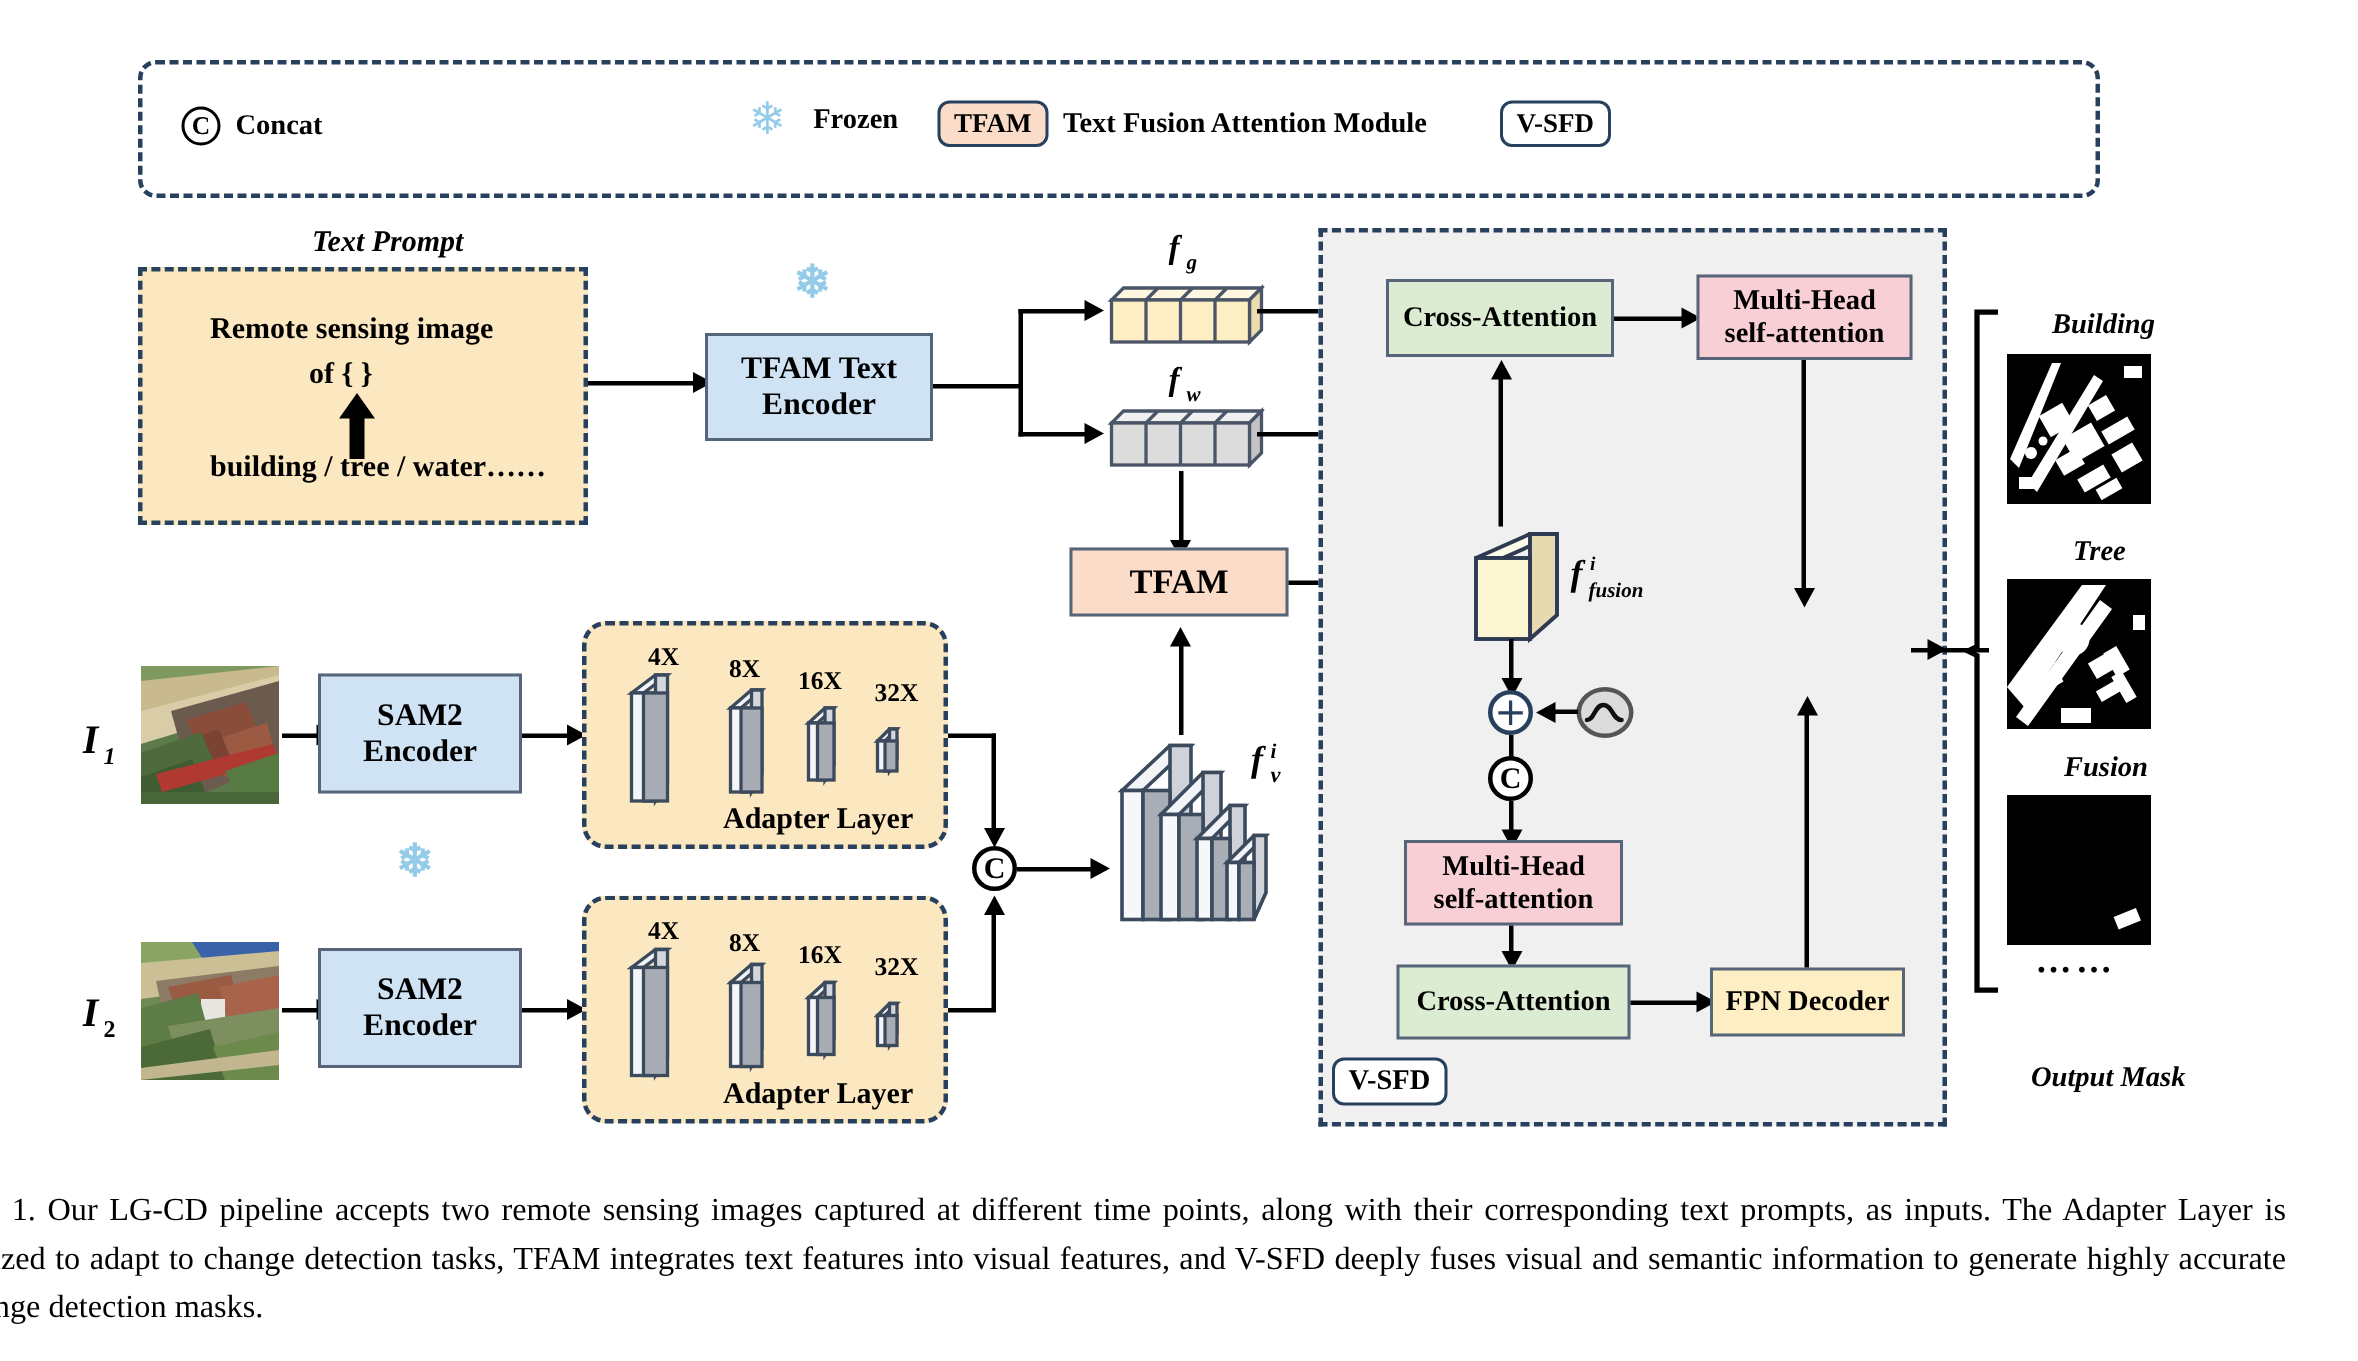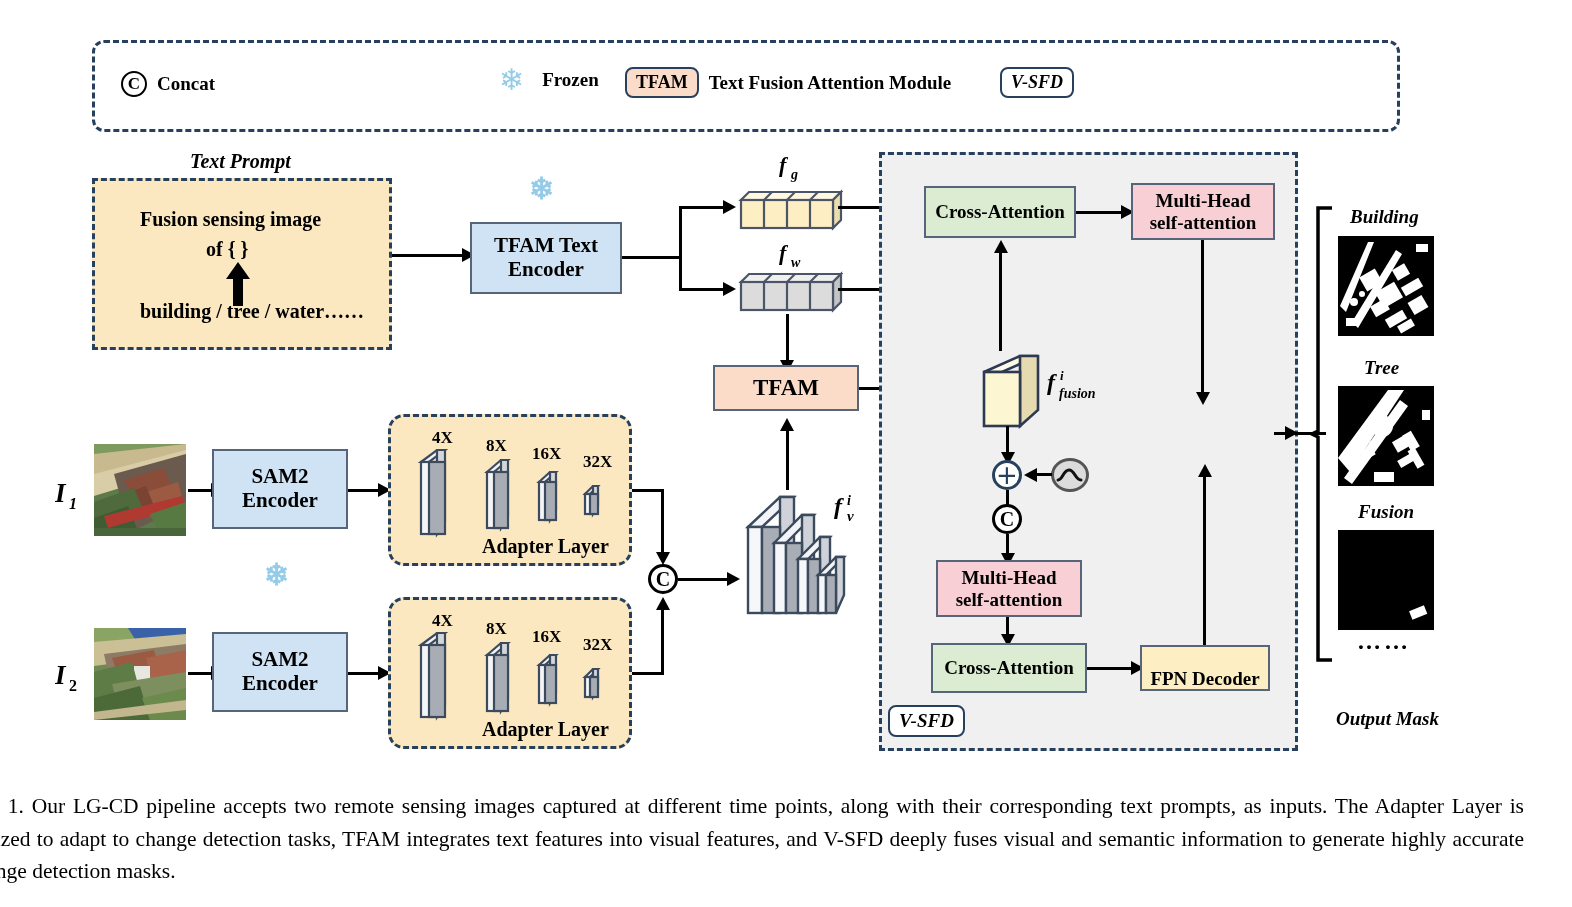--- a/index.html
+++ b/index.html
@@ -18,34 +18,34 @@
     text-align: center;
     font-family: "Liberation Serif", serif;
     font-weight: bold;
     line-height: 1.12;
     color: #000;
   }
   .blue   { background: #cfe3f4; }
   .green  { background: #dbecd2; }
   .pink   { background: #f7cfd4; }
   .peach  { background: #fbdcc8; }
-  .yellow { background: #fdeec3; align-items: flex-end; }
+  .yellow { background: #fdeec3; }
 
   
   .dashbox {
     position: absolute;
     border: 3.5px dashed #27405e;
   }
   .dashbox.rounded { border-radius: 16px; }
   .dashbox.cream { background: #fce8c0; }
   .dashbox.vsfd { background: #f0f0f0; }
 
   
   .lbl { position: absolute; font-family: "Liberation Serif", serif; font-weight: bold; white-space: nowrap; }
-  .lbl.italic { font-style: italic; }
+  .lbl.italic { font-style: italic; margin-left: 18px; }
 
   
   #legend-box { left: 92px; top: 40px; width: 1308px; height: 92px; border-radius: 12px; }
   .legend-item { position: absolute; display: flex; align-items: center; gap: 10px; top: 28px; }
   .legend-item .lgtxt { font-size: 19px; font-weight: bold; font-family: "Liberation Serif", serif; white-space: nowrap; }
 
   .circC {
     width: 26px; height: 26px; border-radius: 50%;
     border: 2.5px solid #000; display: flex; align-items: center; justify-content: center;
     font-family: "Liberation Serif", serif; font-size: 17px; font-weight: bold; background: #fff;
@@ -55,21 +55,21 @@
     width: 34px; height: 30px; border-radius: 50%;
     border: 2.5px solid #555; background: #dcdcdc; flex: none;
     display: flex; align-items: center; justify-content: center;
   }
   .tagbox {
     border: 2.5px solid #27405e; border-radius: 8px;
     padding: 3px 9px; font-family: "Liberation Serif", serif; font-weight: bold; font-size: 18px;
     flex: none; white-space: nowrap;
   }
   .tagbox.tfam { background: #fbdcc8; }
-  .tagbox.vsfd { background: #ffffff; font-style: italic; }
+  .tagbox.vsfd { background: #ffffff; }
 
   .snow { color: #93cbe8; font-size: 30px; line-height: 1; user-select: none; }
 
   
   .ln { position: absolute; background: #000; }
   .ah { position: absolute; width: 0; height: 0; }
   .ah.r { border-top: 7px solid transparent; border-bottom: 7px solid transparent; border-left: 13px solid #000; }
   .ah.l { border-top: 7px solid transparent; border-bottom: 7px solid transparent; border-right: 13px solid #000; }
   .ah.u { border-left: 7px solid transparent; border-right: 7px solid transparent; border-bottom: 13px solid #000; }
   .ah.d { border-left: 7px solid transparent; border-right: 7px solid transparent; border-top: 13px solid #000; }
@@ -125,21 +125,21 @@
       <span class="tagbox tfam">TFAM</span>
       <span class="lgtxt">Text Fusion Attention Module</span>
     </div>
     <div class="legend-item" style="left:905px; top:24px;">
       <span class="tagbox vsfd">V-SFD</span>
     </div>
   </div>
 
   <div class="lbl italic" style="left:190px; top:150px; font-size:20px;">Text Prompt</div>
   <div class="dashbox cream" style="left:92px; top:178px; width:300px; height:172px;"></div>
-  <div class="lbl" style="left:140px; top:208px; font-size:20px;">Fusion sensing image</div>
+  <div class="lbl" style="left:140px; top:208px; font-size:20px;">Remote sensing image</div>
   <div class="lbl" style="left:206px; top:238px; font-size:20px;">of {   }</div>
 
   <div class="abs" style="left:225px; top:262px;">
     <svg width="26" height="44" viewBox="0 0 26 44">
         <path d="M13 0 L25 17 L18 17 L18 44 L8 44 L8 17 L1 17 Z" fill="#000"></path>
       </svg>
   </div>
   <div class="lbl" style="left:140px; top:300px; font-size:20px;">building / tree / water……</div>
 
   <div class="ln" style="left:392px; top:254px; width:72px; height:3px;"></div>

